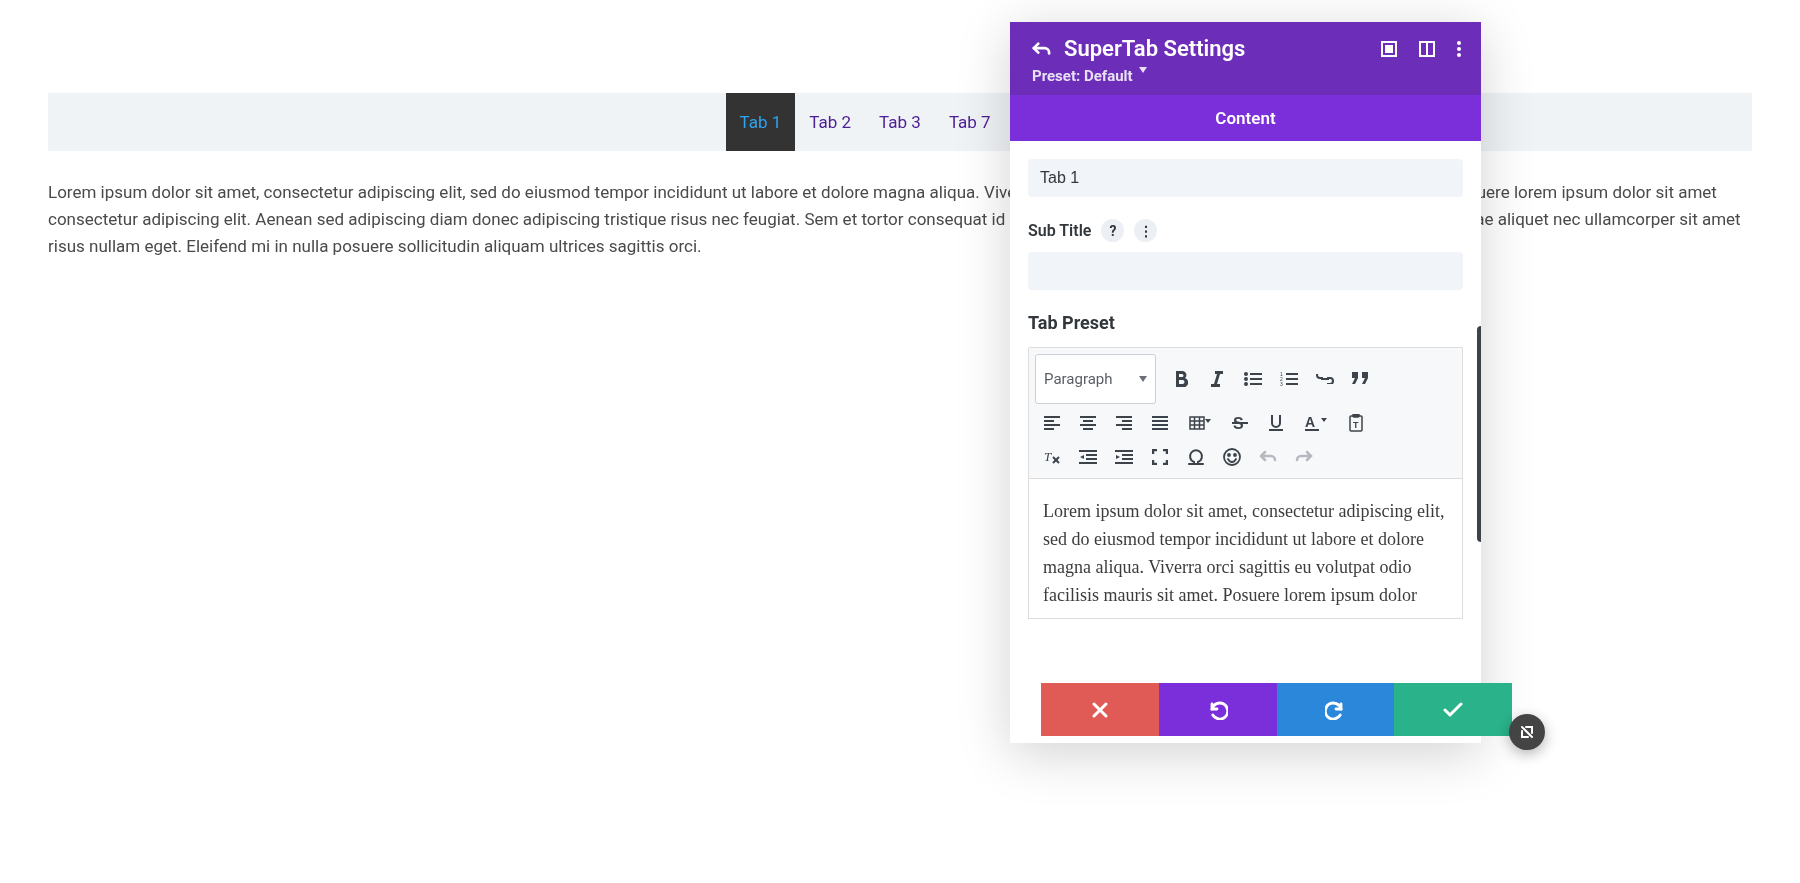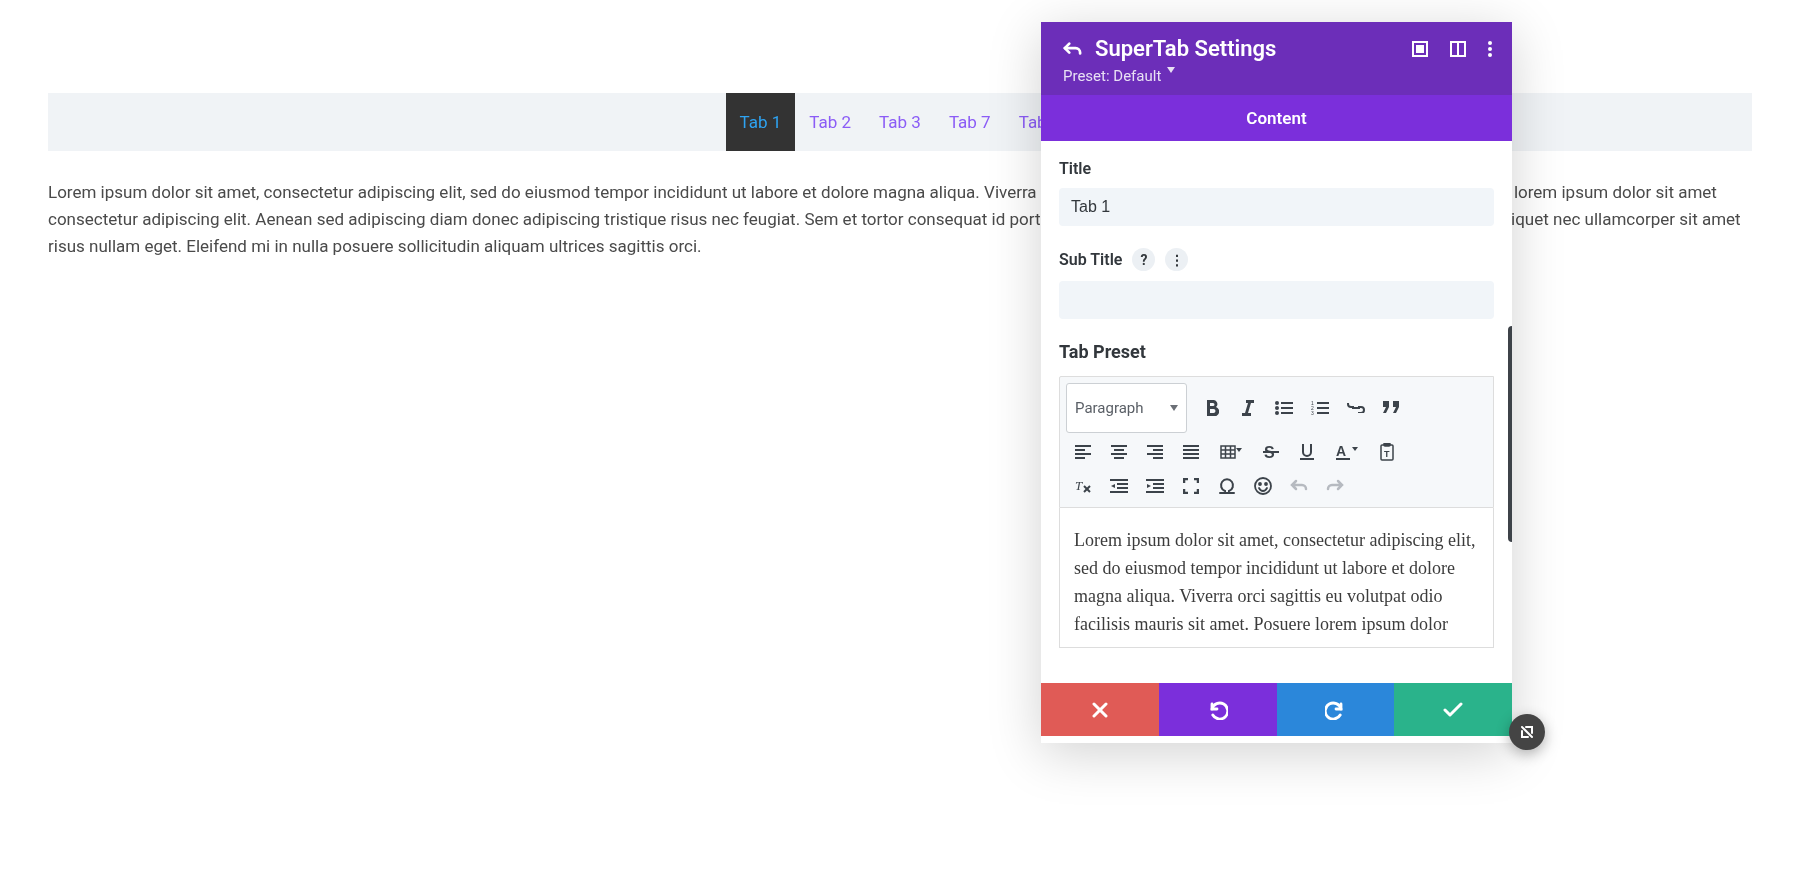--- a/index.html
+++ b/index.html
@@ -1,35 +1,35 @@
 <!DOCTYPE html>
 <html><head>
 <meta charset="utf-8">
 <style>
 * { margin: 0; padding: 0; box-sizing: border-box; }
 body { font-family: -apple-system, BlinkMacSystemFont, "Segoe UI", Roboto, Helvetica, Arial, sans-serif; background: #fff; width: 1800px; height: 883px; position: relative; overflow: hidden; }
 
 
 .preview-wrap { position: absolute; left: 48px; top: 93px; right: 48px; }
 .tabs-bar { background: #f0f3f6; height: 58px; display: flex; align-items: center; justify-content: center; }
-.tab { padding: 0 14px; height: 58px; display: flex; align-items: center; font-size: 17px; color: #8b5cf6; cursor: pointer; }
+.tab { padding: 0 14px; height: 58px; display: flex; align-items: center; font-size: 17px; color: #4c1d95; cursor: pointer; }
 .tab.active { background: #333; color: #2ea3f2; }
 .tab:not(.active) { }
 .preview-body { padding-top: 28px; font-size: 17px; line-height: 27px; color: #4a4a4a; max-width: 100%; }
 .preview-body p { white-space: normal; overflow: hidden; }
 
 
-.panel { position: absolute; top: 22px; left: 1041px; width: 471px; bottom: 140px; background: #fff; box-shadow: 0 10px 50px rgba(0,0,0,.18); display: flex; flex-direction: column; font-size: 16px; }
+.panel { position: absolute; top: 22px; left: 1010px; width: 471px; bottom: 140px; background: #fff; box-shadow: 0 10px 50px rgba(0,0,0,.18); display: flex; flex-direction: column; font-size: 16px; }
 .panel-header { background: #6c2eb9; color: #fff; }
 .ph-row1 { display: flex; align-items: center; padding: 14px 14px 6px 14px; }
 .back-btn { width: 34px; display:flex; align-items:center; justify-content:center; cursor:pointer; }
 .ph-title { font-size: 22px; font-weight: 600; flex: 1; padding-left: 6px; }
 .ph-icons { display:flex; gap: 22px; padding-right: 6px; }
 .ph-icons span { display:flex; align-items:center; justify-content:center; cursor:pointer; }
-.ph-row2 { padding: 0 22px 10px 22px; font-size: 15px; display:flex; gap:6px; color:#e8e0f4; cursor:pointer; }
+.ph-row2 { padding: 0 22px 10px 22px; font-size: 15px; display:flex; gap:6px; color:#e8e0f4; cursor:pointer;font-weight:bold; }
 
 .panel-tabs { display:flex; background:#404040; }
 .panel-tab { flex:1; text-align:center; padding: 13px 0; color:#fff; font-size:17px; font-weight:600; cursor:pointer; }
 .panel-tab.active { background:#7b2fdb; }
 
 .panel-body { padding: 18px 18px 0 18px; overflow:hidden; position:relative; flex:1; }
 .field-label { font-size:16px; font-weight:600; color:#32373c; margin-bottom:10px; display:flex; align-items:center; gap:10px; }
 .badge { width:23px; height:23px; border-radius:50%; background:#ecf0f4; color:#32373c; display:flex; align-items:center; justify-content:center; font-size:14px; font-weight:700; cursor:pointer; }
 .badge.k { font-weight:900; }
 .input { width:100%; background:#f1f5f9; border:none; border-radius:4px; padding:10px 12px; font-size:16px; color:#32373c; margin-bottom:22px; }
@@ -127,21 +127,20 @@
           <path d="M0 0h8L4 6z"></path>
         </svg>
     </div>
   </div>
 
   <div class="panel-tabs">
     <div class="panel-tab active"><span>Content</span></div>
   </div>
 
   <div class="panel-body">
-    <div class="field-label">Title</div>
     <input class="input" value="Tab 1" style="">
 
     <div class="field-label">
       <span>Sub Title</span>
       <span class="badge">?</span>
       <span class="badge k">⋮</span>
     </div>
     <input class="input" value="" style="">
 
     <div class="section-head">Tab Preset</div>

